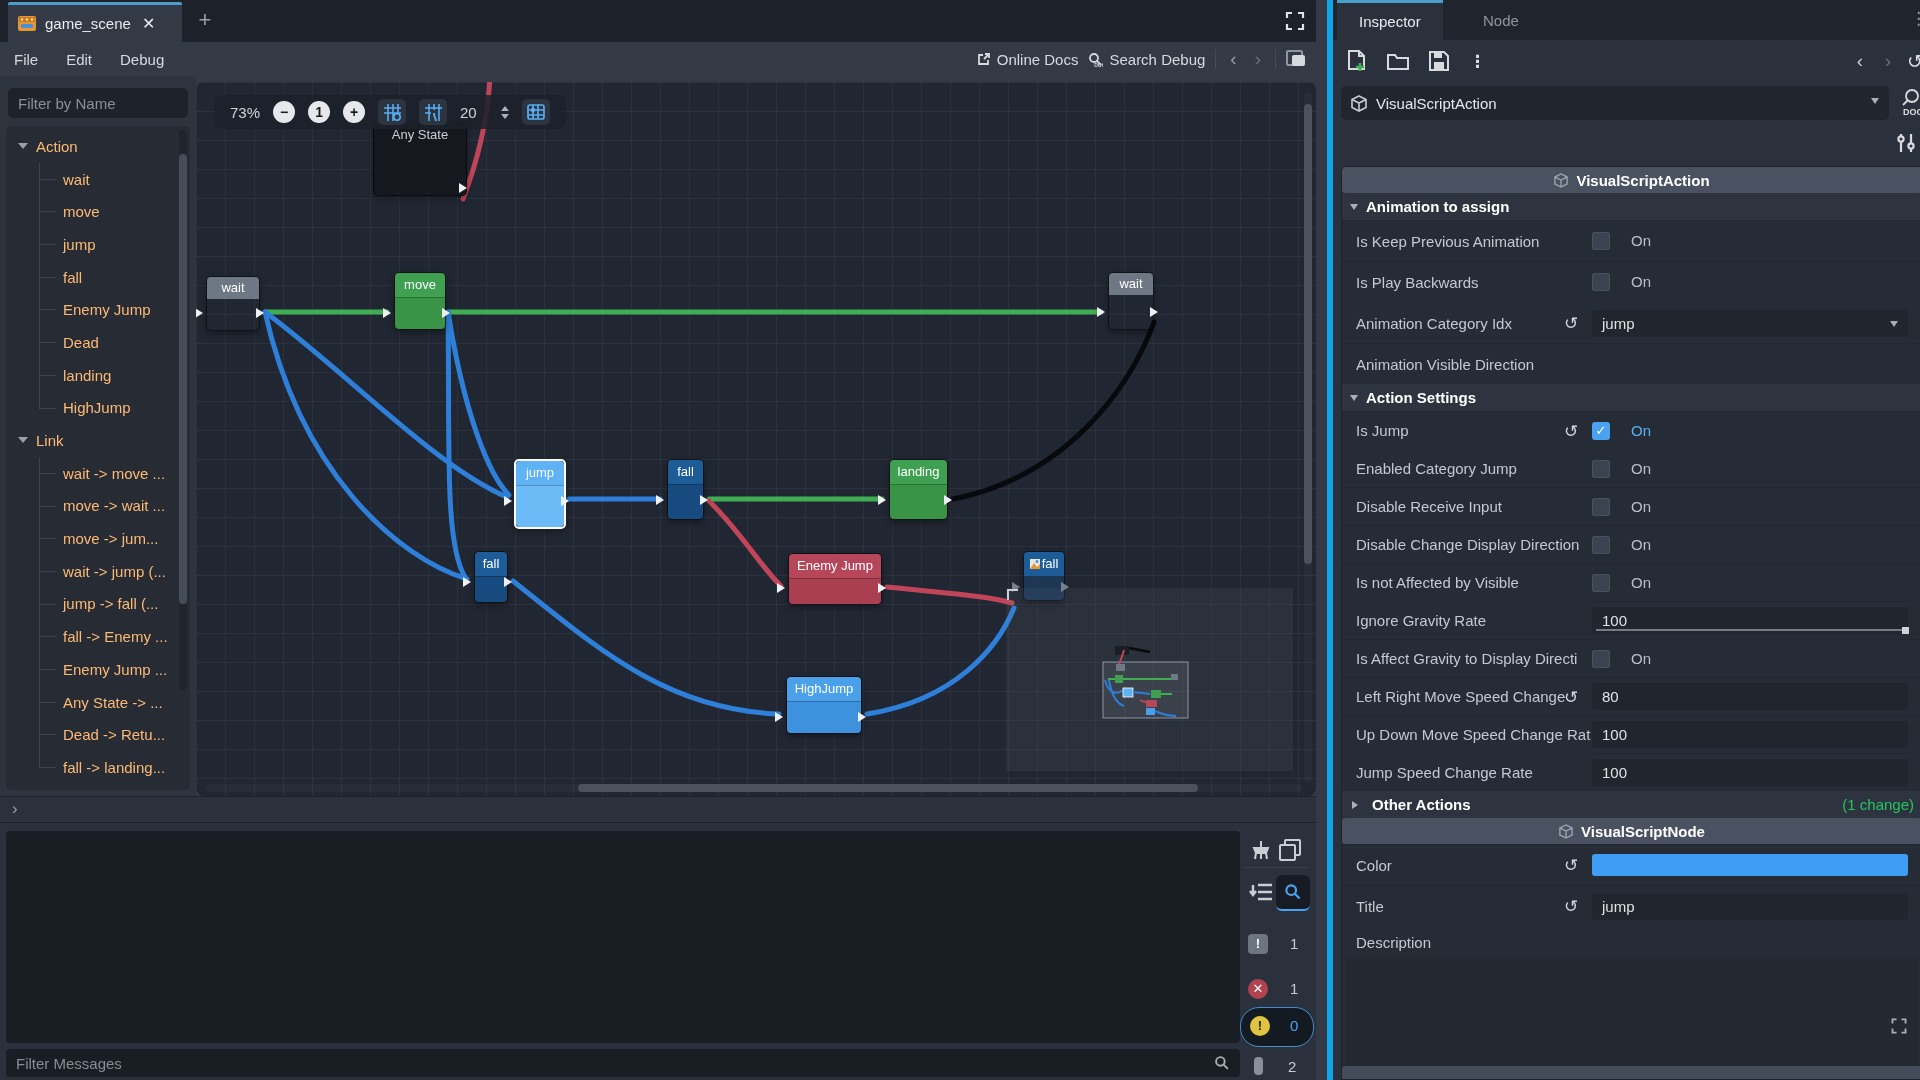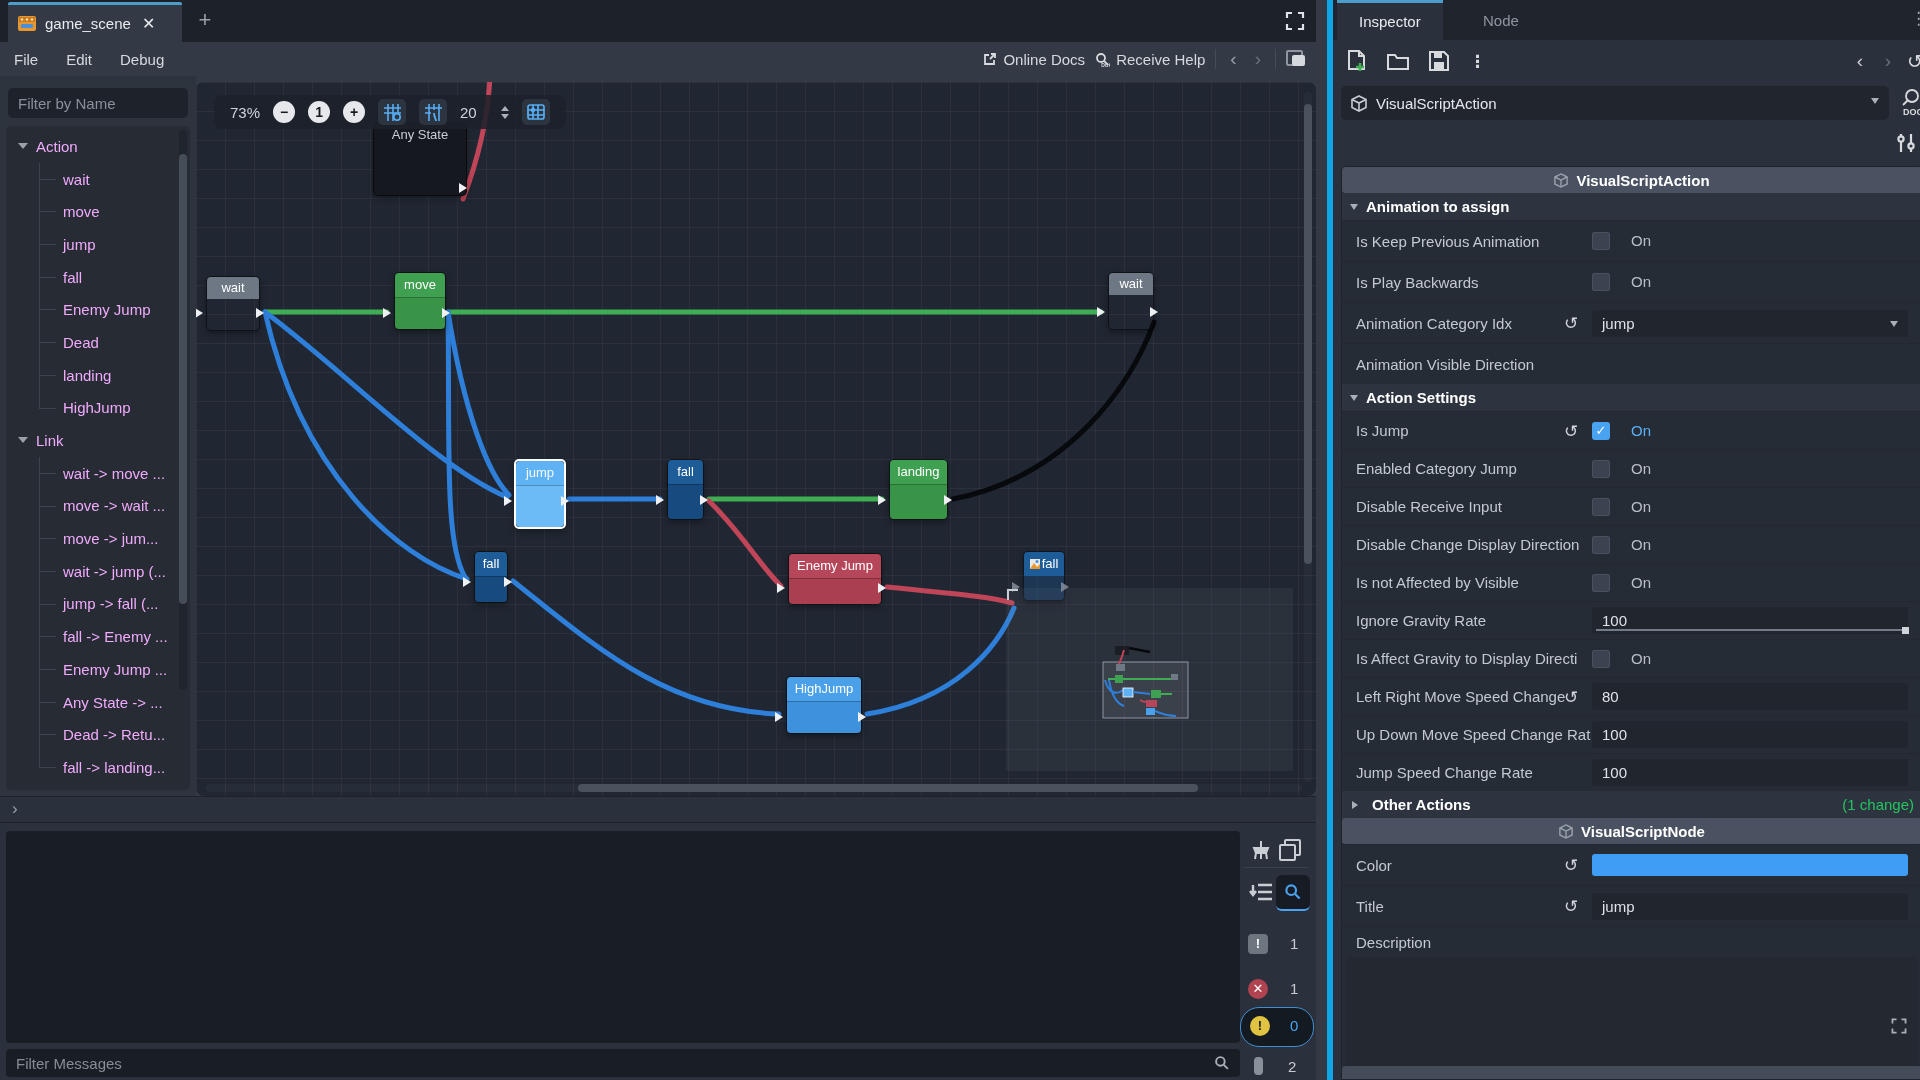--- a/index.html
+++ b/index.html
@@ -20,21 +20,21 @@
   #menuright{position:absolute;right:10px;top:0;height:34px;display:flex;align-items:center;gap:10px}
   .mbtn{display:flex;align-items:center;gap:6px;color:#d6d9de}
   .vsep{width:1px;height:20px;background:#454c58}
   .navchev{color:#9aa0a8;font-size:19px;padding:0 4px}
   .dim{opacity:.55}
   
   #sidebar{left:0;top:76px;width:196px;height:720px;background:#2e343d}
   #filtername{left:8px;top:12px;width:180px;height:30px;background:#1e232b;border-radius:5px;
     display:flex;align-items:center;box-sizing:border-box;padding:0 10px;color:#8a9099}
   #tree{left:6px;top:50px;width:184px;height:664px;background:#262b34;border-radius:5px;overflow:hidden}
-  .trow{height:32.7px;display:flex;align-items:center;color:#f0abfc;white-space:nowrap}
+  .trow{height:32.7px;display:flex;align-items:center;color:#fdba74;white-space:nowrap}
   .grp .chev{width:0;height:0;border:5px solid transparent;border-top:6px solid #9aa0a8;margin:4px 8px 0 12px}
   .kid{padding-left:57px;position:relative}
   .kid::before{content:"";position:absolute;left:33px;top:16px;width:17px;height:1px;background:#3c434e}
   .kidline{position:absolute;left:33px;width:1px;background:#3c434e}
   .sb-track{position:absolute;right:3px;top:4px;width:8px;height:560px;background:#20252d;border-radius:4px}
   .sb-thumb{position:absolute;right:3px;top:28px;width:8px;height:450px;background:#454d59;border-radius:4px}
   
   #graph{left:196px;top:82px;width:1120px;height:714px;background:#212732;border-radius:8px;overflow:hidden}
   #grid{position:absolute;inset:0;
     background-image:linear-gradient(rgba(255,255,255,.042) 1px,transparent 1px),
@@ -152,21 +152,21 @@
           <path d="M12 2 L7 7"></path>
       </svg>
       <span>Online Docs</span>
     </span>
     <span class="mbtn">
       <svg width="15" height="15" viewBox="0 0 15 15">
         <circle cx="6" cy="6" r="4" class="mag" style="color:#d6d9de"></circle>
         <line x1="9.2" y1="9.2" x2="13" y2="13" class="mag" style="color:#d6d9de"></line>
         <text x="6.2" y="14.5" font-size="5" fill="#d6d9de" font-weight="bold">DOC</text>
       </svg>
-      <span>Receive Help</span>
+      <span>Search Debug</span>
     </span>
     <span class="vsep"></span>
     <span class="navchev">‹</span>
     <span class="navchev dim">›</span>
     <span class="vsep"></span>
     <span style="position:relative;width:20px;height:18px;display:inline-block">
       <span style="position:absolute;left:0;top:0;width:13px;height:12px;border:2px solid #8f969f;border-radius:2px"></span>
       <span style="position:absolute;left:6px;top:5px;width:13px;height:11px;background:#d6d9de;border-radius:2px"></span>
     </span>
   </div>

